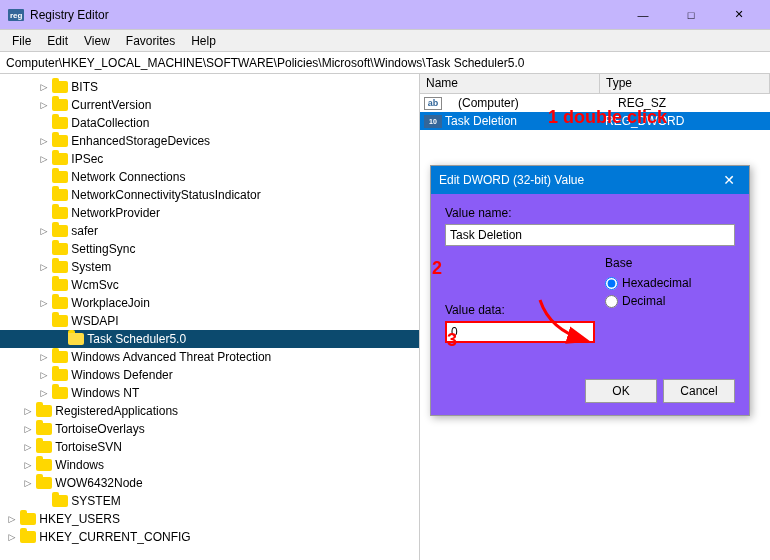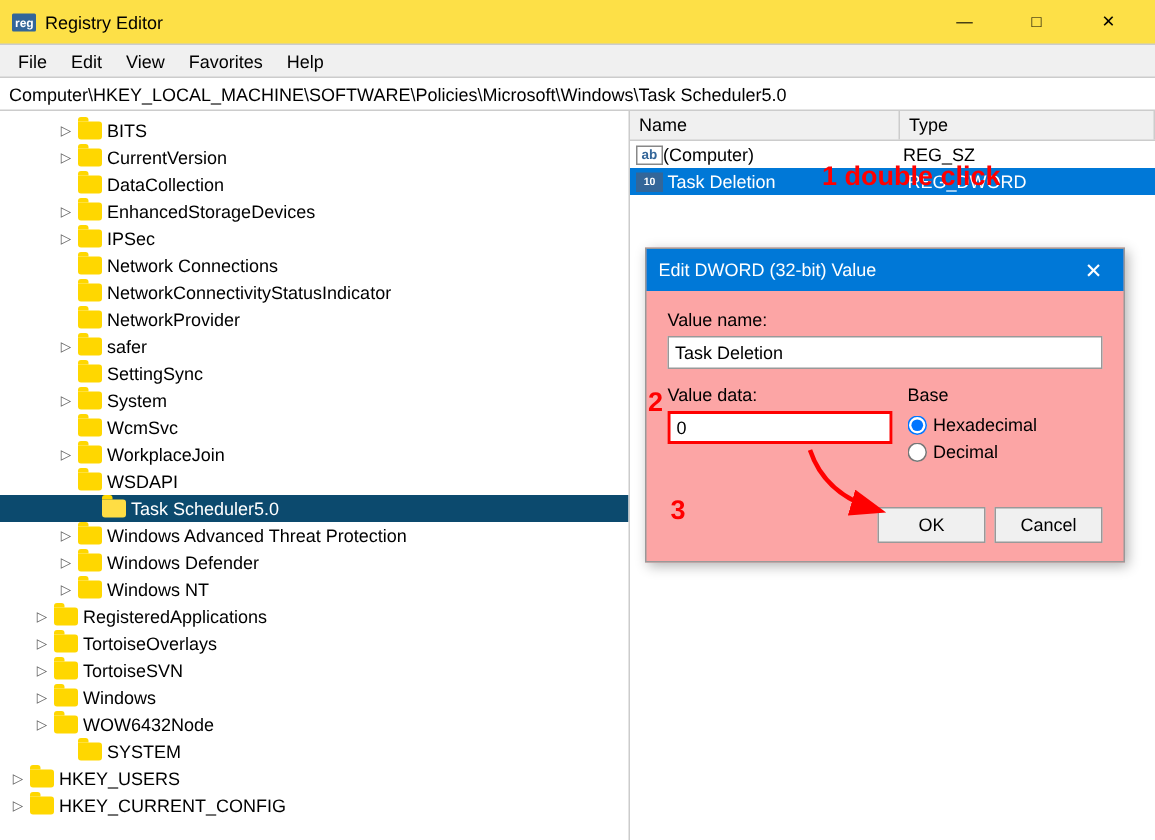--- a/index.html
+++ b/index.html
@@ -8,21 +8,21 @@
       height: 560px;
       font-family: 'Segoe UI', Tahoma, sans-serif;
       font-size: 12px;
       background: #f0f0f0;
       overflow: hidden;
       position: relative;
     }
 
     
     .title-bar {
-      background: #fde047;
+      background: #c4b5fd;
       height: 30px;
       display: flex;
       align-items: center;
       padding: 0 8px;
       border-bottom: 1px solid #ccc;
     }
     .title-bar-icon {
       width: 16px;
       height: 16px;
       margin-right: 6px;
@@ -175,21 +175,21 @@
     .dialog-overlay {
       position: absolute;
       top: 0; left: 0; right: 0; bottom: 0;
       z-index: 100;
     }
     .dialog {
       position: absolute;
       top: 165px;
       left: 430px;
       width: 320px;
-      background: #fca5a5;
+      background: #8b5cf6;
       border: 1px solid #999;
       box-shadow: 2px 2px 8px rgba(0,0,0,0.3);
     }
     .dialog-title-bar {
       background: #0078d7;
       color: white;
       height: 28px;
       display: flex;
       align-items: center;
       padding: 0 8px;
@@ -228,21 +228,21 @@
       margin-bottom: 10px;
     }
     .dialog-input.highlighted {
       border: 2px solid red;
     }
     .dialog-row {
       display: flex;
       gap: 10px;
       margin-bottom: 10px;
     }
-    .dialog-left { flex: 1; }
+    .dialog-left { flex: 1; margin-top: 47px; }
     .dialog-right { width: 130px; }
     .base-label {
       font-size: 12px;
       margin-bottom: 6px;
     }
     .radio-row {
       display: flex;
       align-items: center;
       gap: 4px;
       margin-bottom: 4px;
@@ -297,21 +297,21 @@
       width: 18px;
       height: 13px;
       border: 1px solid #888;
       background: white;
       font-size: 8px;
       font-weight: bold;
       color: #333;
       display: flex;
       align-items: center;
       justify-content: center;
-      margin-right: 0;
+      margin-right: 16px;
       flex-shrink: 0;
       text-align: right;
     }
   </style>
 </head>
 <body>
 
 <div class="title-bar">
   <svg class="title-bar-icon" viewBox="0 0 16 16">
     <rect x="0" y="2" width="16" height="12" fill="#336699" rx="1"></rect>

